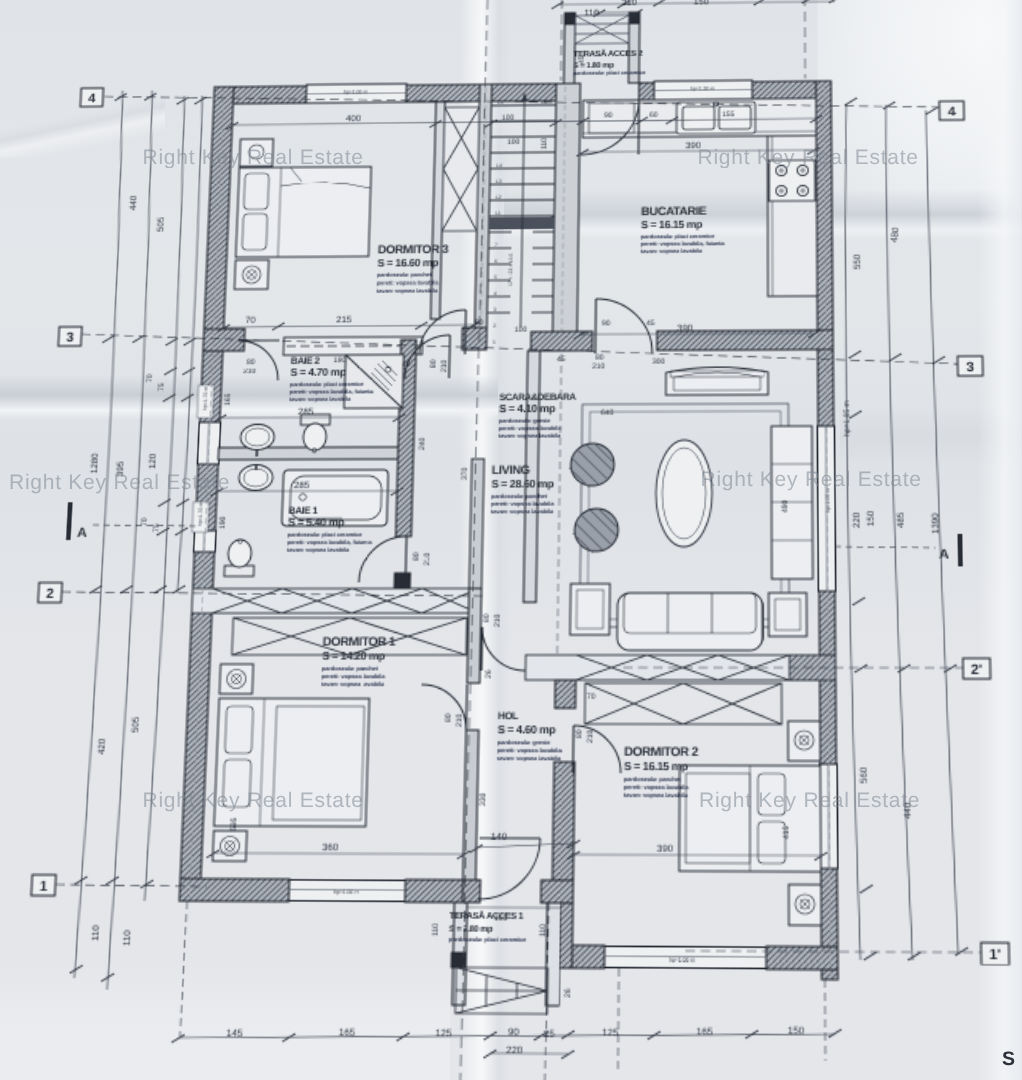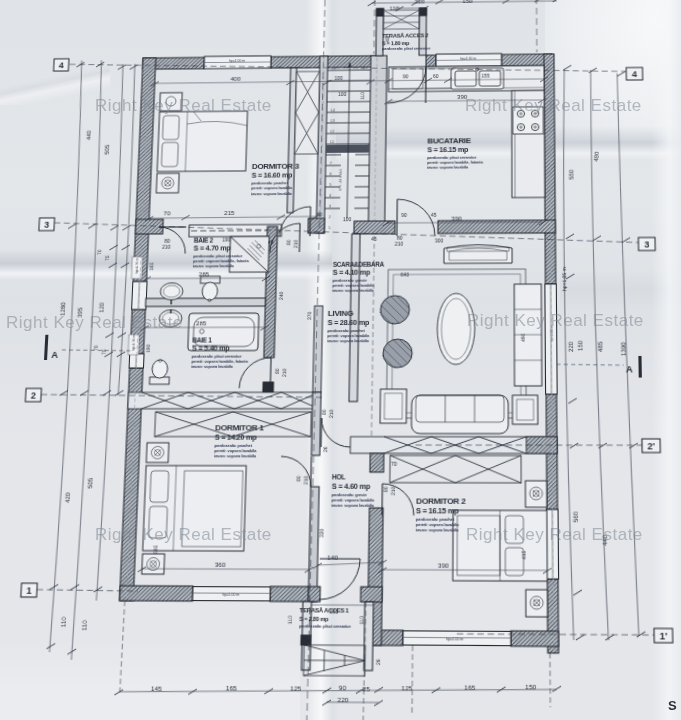--- a/index.html
+++ b/index.html
@@ -12,21 +12,21 @@
 transform-origin:0 0;
 transform:matrix3d(0.974714,-0.011102,0,-0.00002642,-0.056780,0.924942,0,-0.00011541,0,0,1,0,5.4923,3.4703,0,1.000000);filter:blur(0.24px);}
 svg text{font-family:"Liberation Sans", sans-serif;fill:#2b303a;}
 .rm{font-weight:bold;font-size:8px;letter-spacing:-0.35px;}
 .ar{font-weight:bold;font-size:7.2px;letter-spacing:-0.3px;}
 .sub{font-size:3.9px;fill:#2e3650;font-weight:bold;letter-spacing:-0.05px;}
 .dim{font-size:6.1px;fill:#2a313d;}
 .dmm{font-size:5px;fill:#2a313d;}
 .tin{font-size:3.4px;fill:#333a46;}
 .gb{font-weight:bold;font-size:9px;}
-.wm{position:absolute;font-size:17px;color:rgba(128,137,148,0.55);
+.wm{position:absolute;font-size:14px;color:rgba(128,137,148,0.55);
 letter-spacing:0.5px;white-space:nowrap;}
 </style>
 </head>
 <body>
 <div id="wrap">
 <div id="paper"></div>
 <div class="fold" style="left:545px;top:0;width:136px;height:140px;background:radial-gradient(ellipse at 85% 15%,rgba(248,250,251,0.95) 0%,rgba(244,246,248,0.65) 55%,rgba(255,255,255,0) 100%);"></div>
 <div class="fold" style="left:0;top:640px;width:300px;height:80px;background:linear-gradient(180deg,rgba(255,255,255,0) 0%,rgba(240,242,244,0.5) 60%,rgba(238,240,243,0.6) 100%);"></div>
 
 <div class="fold" style="left:306px;top:0;width:34px;height:720px;background:linear-gradient(90deg,rgba(255,255,255,0) 0%,rgba(250,251,252,0.85) 45%,rgba(214,218,223,0.5) 78%,rgba(255,255,255,0) 100%);"></div>

